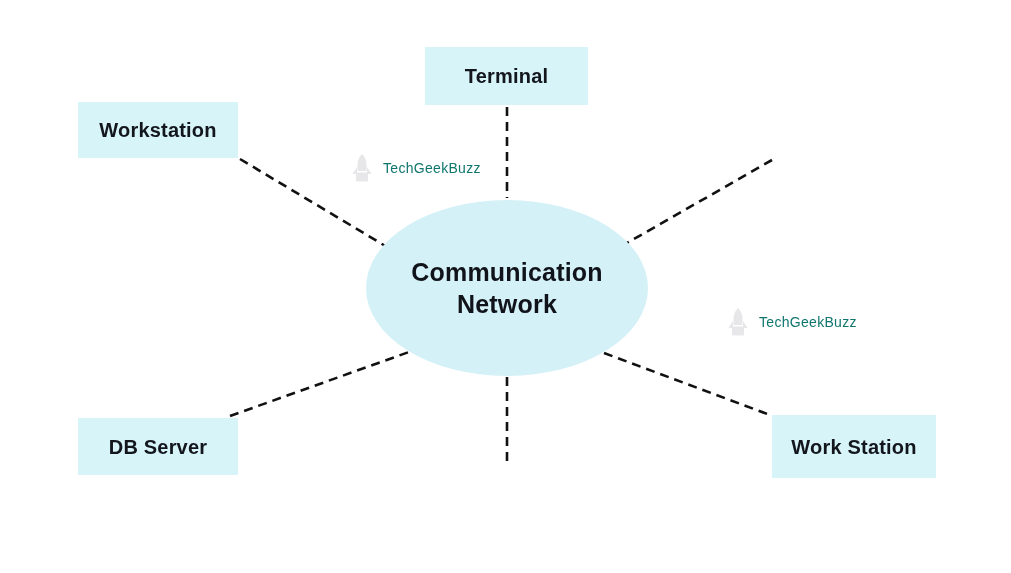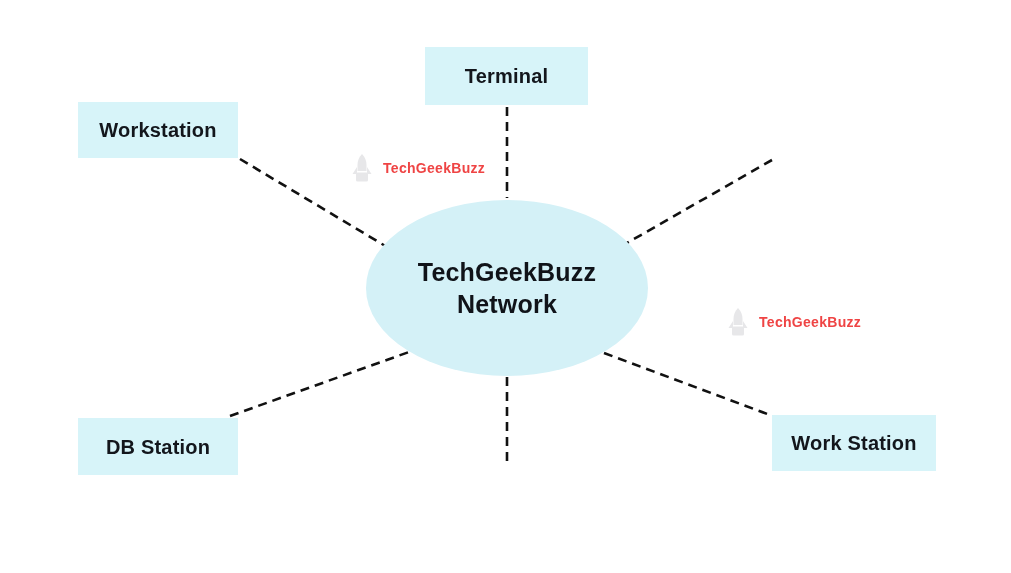--- a/index.html
+++ b/index.html
@@ -33,21 +33,21 @@
     font-size: 20px;
     color: #13161c;
     line-height: 1.2;
     letter-spacing: 0.2px;
   }
   .node-terminal      { left: 425px; top: 47px;  width: 163px; height: 58px; }
   .node-workstation   { left: 78px;  top: 102px; width: 160px; height: 56px; }
   .node-file-server   { left: 772px; top: 102px; width: 164px; height: 56px; }
   .node-db-server     { left: 78px;  top: 418px; width: 160px; height: 57px; }
   .node-computer-node { left: 425px; top: 464px; width: 161px; height: 58px; padding: 0 30px; }
-  .node-work-station  { left: 772px; top: 415px; width: 164px; height: 56px; }
+  .node-work-station  { left: 772px; top: 415px; width: 164px; height: 63px; }
   .center-node {
     position: absolute;
     left: 366px; top: 200px;
     width: 282px; height: 176px;
     border-radius: 50%;
     background: #d4f1f7;
     display: flex;
     align-items: center;
     justify-content: center;
     text-align: center;
@@ -61,22 +61,22 @@
   .watermark {
     position: absolute;
     display: flex;
     align-items: center;
     gap: 9px;
   }
   .watermark-1 { left: 350px; top: 153px; }
   .watermark-2 { left: 726px; top: 307px; }
   .watermark-text {
     font-size: 14px;
-    font-weight: 700;
-    color: #ef4444;
+    font-weight: 400;
+    color: #0f766e;
     letter-spacing: 0.3px;
   }
   .wm-icon { display: block; }
 </style>
 </head>
 <body>
 
 <div class="stage">
 
   <svg class="connectors" viewBox="0 0 1011 573" xmlns="http://www.w3.org/2000/svg" aria-hidden="true">
@@ -84,34 +84,34 @@
       <line x1="507" y1="107" x2="507" y2="198"></line>
       <line x1="240" y1="159" x2="387" y2="247"></line>
       <line x1="772" y1="160" x2="627" y2="243"></line>
       <line x1="230" y1="416" x2="409" y2="352"></line>
       <line x1="507" y1="377" x2="507" y2="462"></line>
       <line x1="604" y1="353" x2="770" y2="415"></line>
     </g>
   </svg>
 
   <div class="center-node">
-    <span>TechGeekBuzz Network</span>
+    <span>Communication Network</span>
   </div>
 
   <div class="node-box node-terminal">
     <span>Terminal</span>
   </div>
 
   <div class="node-box node-workstation">
     <span>Workstation</span>
   </div>
 
 
   <div class="node-box node-db-server">
-    <span>DB Station</span>
+    <span>DB Server</span>
   </div>
 
 
   <div class="node-box node-work-station">
     <span>Work Station</span>
   </div>
 
   <div class="watermark watermark-1">
     <svg class="wm-icon" width="24" height="30" viewBox="0 0 24 30" xmlns="http://www.w3.org/2000/svg">
       <g fill="#e7e7e9">

